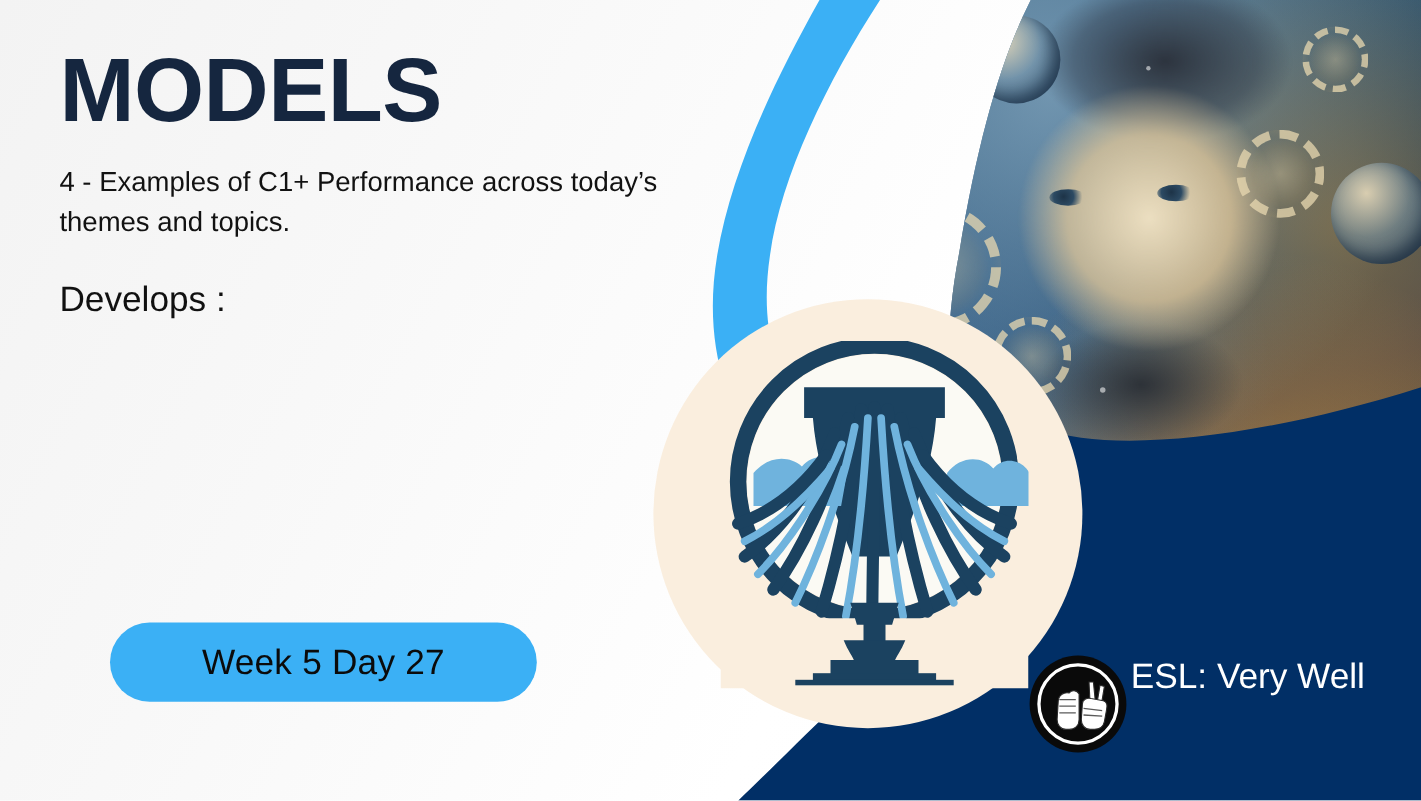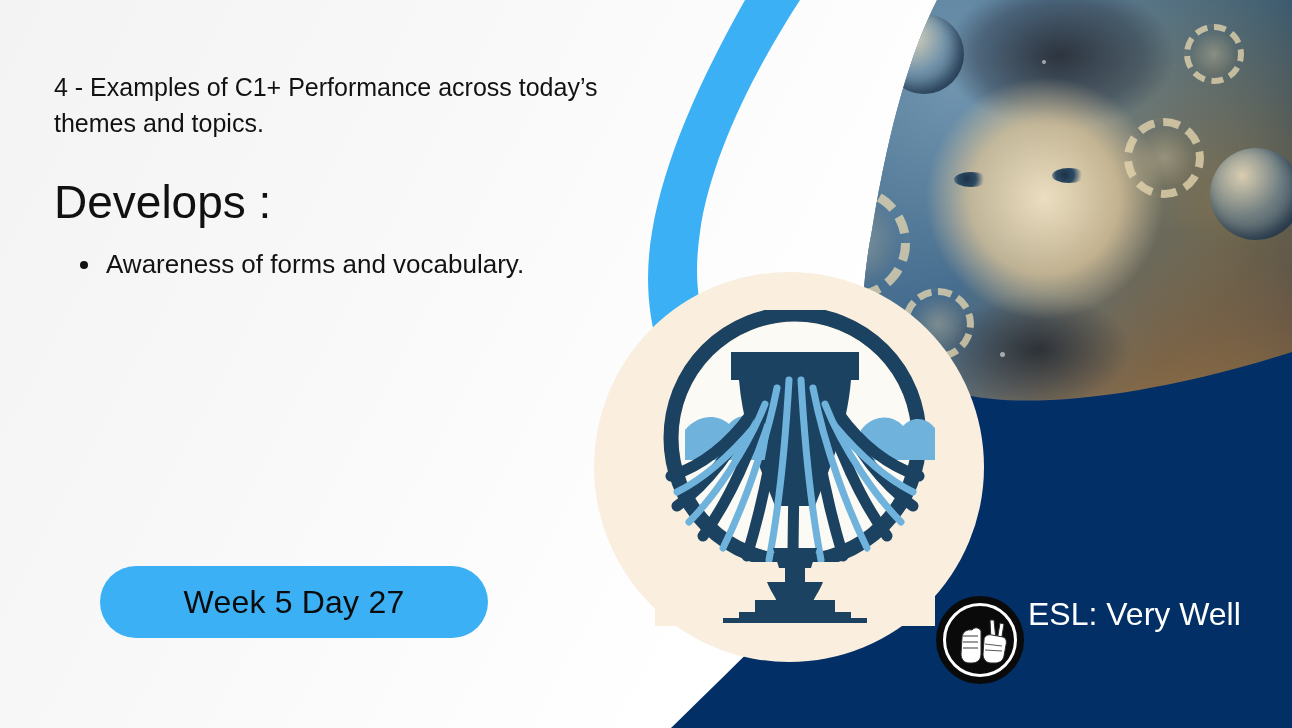--- a/index.html
+++ b/index.html
@@ -149,21 +149,21 @@
 
   .subtitle {
     margin: 28px 0 0 0;
     font-size: 25px;
     line-height: 1.42;
     color: #121212;
     max-width: 580px;
   }
   .develops {
     margin: 34px 0 0 0;
-    font-size: 46px;
+    font-size: 32px;
     color: #111111;
     font-weight: 400;
   }
   .bullets {
     margin: 14px 0 0 0;
     padding: 0 0 0 26px;
     list-style: none;
   }
   .bullets li {
     position: relative;
@@ -315,24 +315,24 @@
     <path d="M 0 252 L 280 252 L 280 316 L 0 316 Z" fill="#faeede"></path>
 
     <path d="M 118 238 L 162 238 L 156 258 L 150 258 L 150 276 L 130 276 L 130 258 L 124 258 Z" fill="#1b4260"></path>
     <path d="M 112 272 L 168 272 C 164 282 160 286 158 292 L 122 292 C 120 286 116 282 112 272 Z" fill="#1b4260"></path>
     <rect x="100" y="290" width="80" height="14" fill="#1b4260"></rect>
     <rect x="84" y="302" width="112" height="8" fill="#1b4260"></rect>
     <rect x="68" y="308" width="144" height="5" fill="#1b4260"></rect>
   </svg>
 
   <div class="content">
+    <h1 class="title-line2">MODELS</h1>
     <p class="subtitle">4 - Examples of C1+ Performance across today’s themes and topics.</p>
     <p class="develops">Develops :</p>
     <ul class="bullets">
-      <li>Awareness of forms and vocabulary.</li>
     </ul>
   </div>
 
   <button class="week-pill">
     <span class="week-pill-label">Week 5 Day 27</span>
   </button>
 
   <div class="brand">
     <div class="brand-mark">
       <div class="ring"></div>

